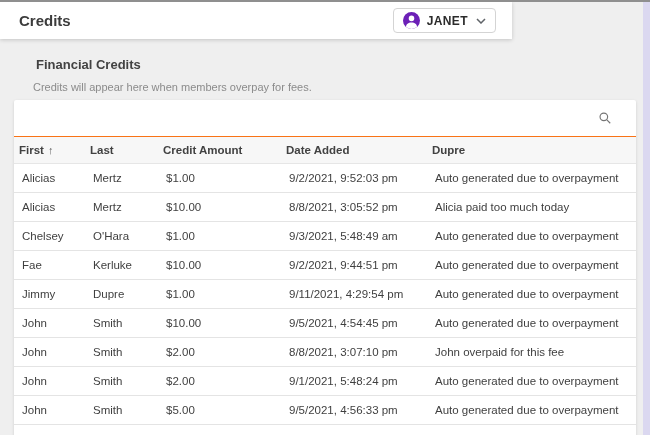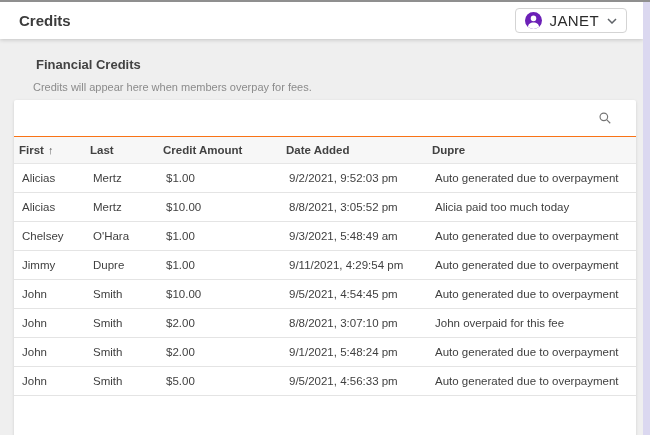--- a/index.html
+++ b/index.html
@@ -12,36 +12,36 @@
   }
   .top-edge {
     position: absolute; top: 0; left: 0; width: 650px; height: 2px;
     background: #8f8f8f; z-index: 70;
   }
   .right-strip {
     position: absolute; top: 0; right: 0; width: 7px; height: 435px;
     background: var(--strip, #dbd8f0); z-index: 60;
   }
   .app-header {
-    position: absolute; top: 2px; left: 0; width: 643px; height: 37px;
+    position: absolute; top: 2px; left: 0; width: 512px; height: 37px;
     background: #ffffff;
     box-shadow: 0 1px 4px rgba(0,0,0,0.18);
     display: flex; align-items: center; justify-content: space-between;
     padding: 0 16px 0 19px;
     z-index: 10;
   }
   .app-title { font-size: 15px; font-weight: bold; color: #3c3c3c; }
   .user-menu {
     display: flex; align-items: center; gap: 7px;
     background: #fff; border: 1px solid #d4d4d4; border-radius: 4px;
     height: 25px; padding: 0 9px; cursor: pointer;
   }
   .user-menu .avatar { display: flex; align-items: center; }
   .user-menu .user-name {
-    font-size: 15px; font-weight: normal; color: #2b2b2b; letter-spacing: 0.4px;
+    font-size: 12px; font-weight: bold; color: #2b2b2b; letter-spacing: 0.4px;
   }
   .user-menu .chev { display: flex; align-items: center; margin-left: 1px; }
 
   .content { position: absolute; top: 39px; left: 0; width: 643px; padding: 18px 14px 0; }
   .section-title { font-size: 13px; font-weight: bold; color: #424242; margin-left: 22px; }
   .section-subtitle { font-size: 11px; color: #8b8b8b; margin: 9px 0 0 19px; }
 
   .card {
     margin-top: 7px; width: 622px; height: 341px;
     background: #ffffff;
@@ -158,20 +158,27 @@
             <td>Alicia paid too much today</td>
           </tr>
           <tr>
             <td>Chelsey</td>
             <td>O'Hara</td>
             <td>$1.00</td>
             <td>9/3/2021, 5:48:49 am</td>
             <td>Auto generated due to overpayment</td>
           </tr>
           <tr>
+            <td>Fae</td>
+            <td>Kerluke</td>
+            <td>$10.00</td>
+            <td>9/2/2021, 9:44:51 pm</td>
+            <td>Auto generated due to overpayment</td>
+          </tr>
+          <tr>
             <td>Jimmy</td>
             <td>Dupre</td>
             <td>$1.00</td>
             <td>9/11/2021, 4:29:54 pm</td>
             <td>Auto generated due to overpayment</td>
           </tr>
           <tr>
             <td>John</td>
             <td>Smith</td>
             <td>$10.00</td>

